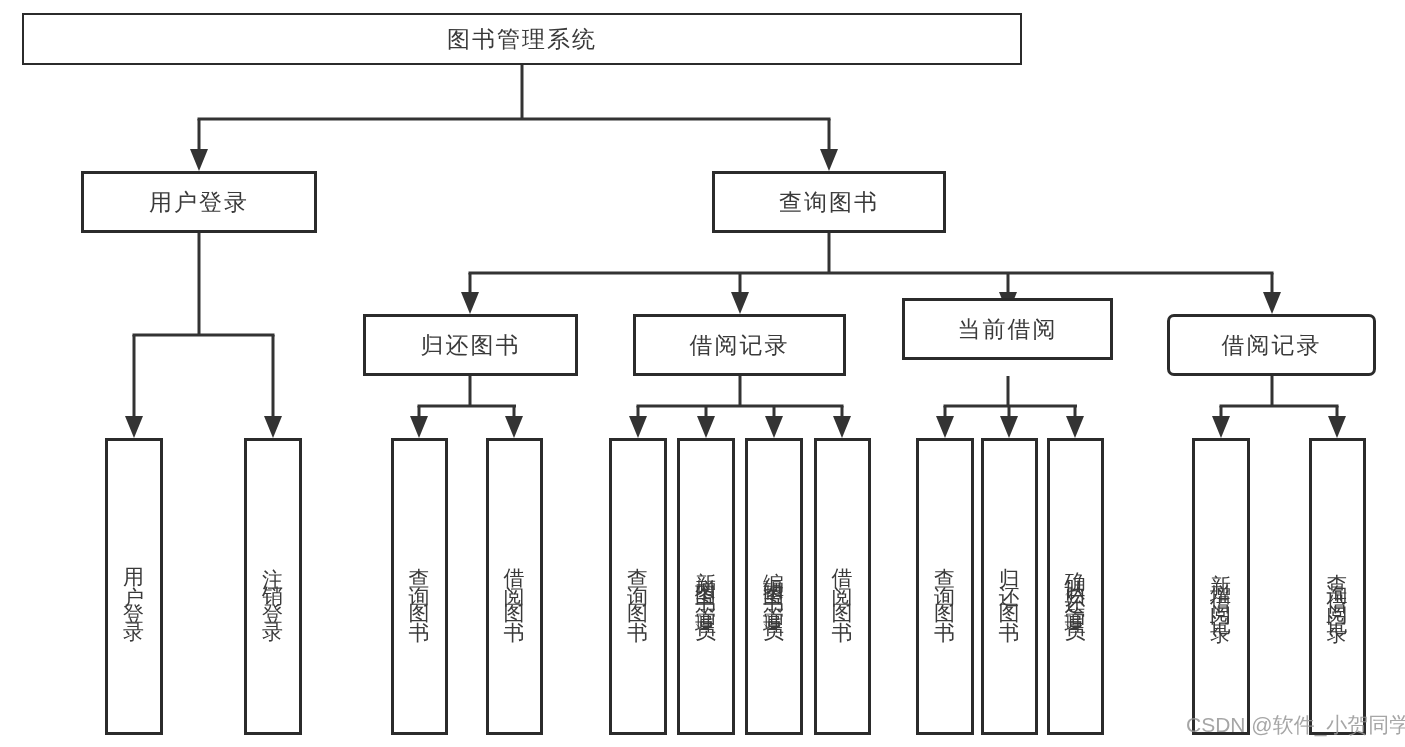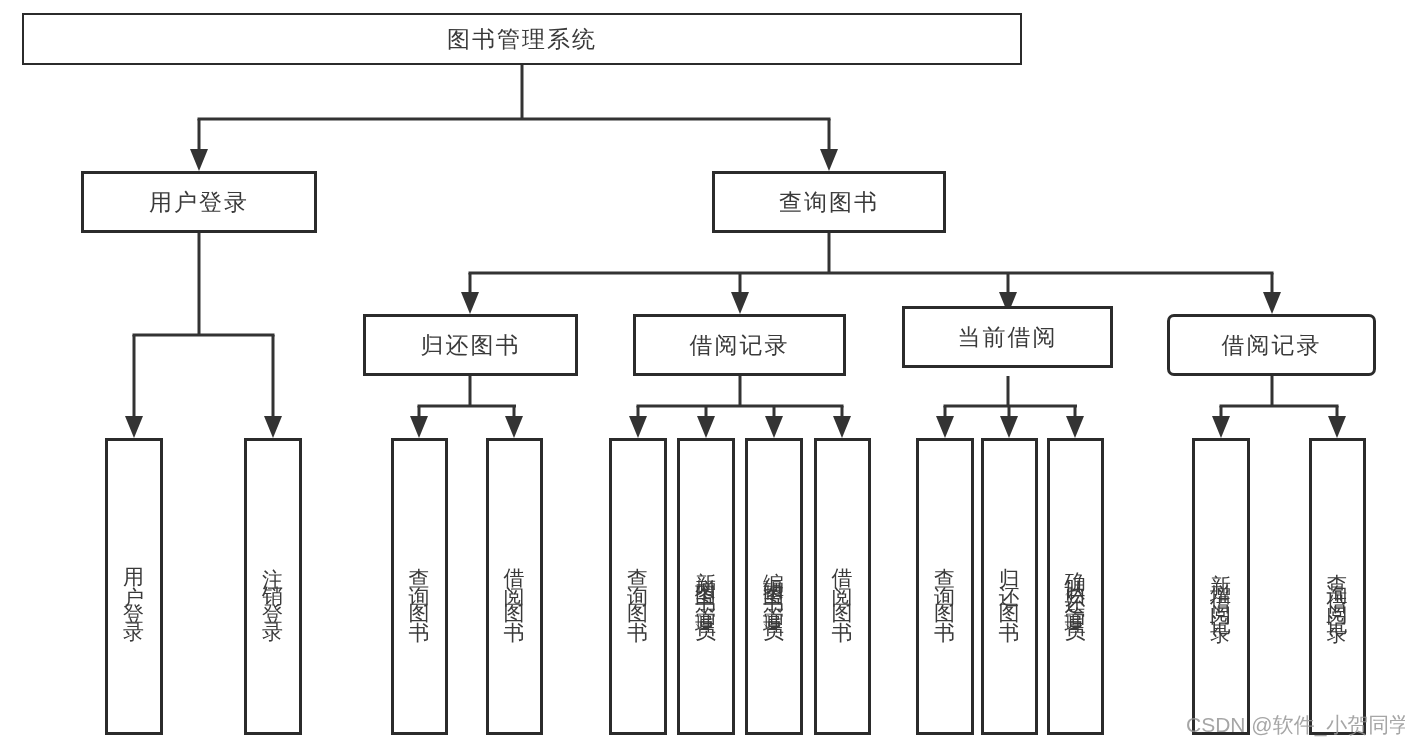--- a/index.html
+++ b/index.html
@@ -147,21 +147,21 @@
   <div class="node" style="left:712px; top:171px; width:234px; height:62px;">
     <span class="hlabel">查询图书</span>
   </div>
 
   <div class="node" style="left:363px; top:314px; width:215px; height:62px;">
     <span class="hlabel">归还图书</span>
   </div>
   <div class="node" style="left:633px; top:314px; width:213px; height:62px;">
     <span class="hlabel">借阅记录</span>
   </div>
-  <div class="node" style="left:902px; top:306px; width:211px; height:62px;">
+  <div class="node" style="left:902px; top:298px; width:211px; height:62px;">
     <span class="hlabel">当前借阅</span>
   </div>
   <div class="node" style="left:1167px; top:314px; width:209px; height:62px;border-radius:7px;">
     <span class="hlabel">借阅记录</span>
   </div>
 
   <div class="node leaf" style="left:105px; top:438px; width:58px; height:297px;">
     <span class="vlabel ls-lg">用户登录</span>
   </div>
   <div class="node leaf" style="left:244px; top:438px; width:58px; height:297px;">

